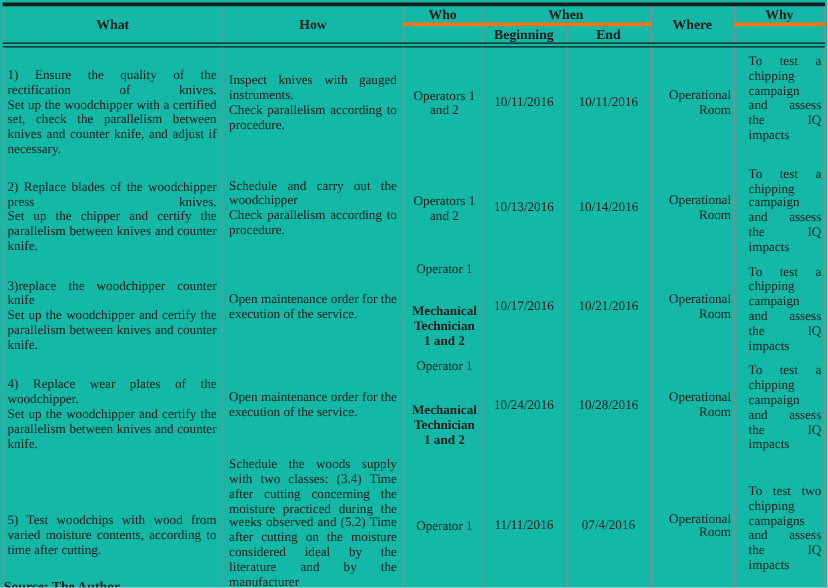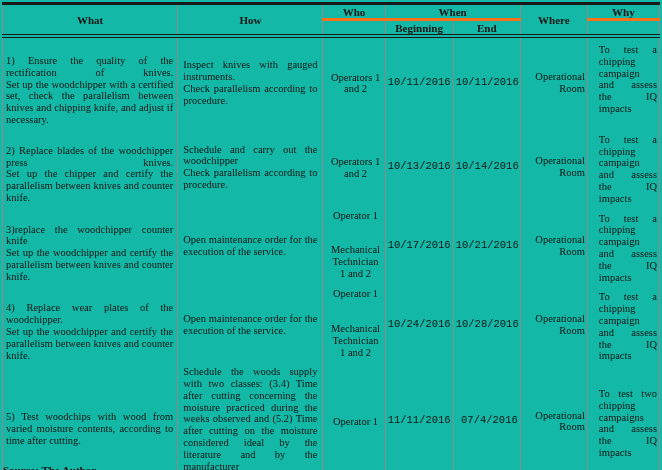--- a/index.html
+++ b/index.html
@@ -43,25 +43,25 @@
   .vt{vertical-align:top;}
   tr.r1{height:79px;}
   tr.r2{height:74px;}
   tr.r3{height:76px;}
   tr.r4{height:77px;}
   tr.r5{height:116px;}
   p{margin:0;}
   .c-what{padding:17px 4px 2px 3px;text-align:justify;}
   .c-how{padding:2px 5px 2px 5px;text-align:justify;margin-top:33px;}
   .c-who{padding:3px 3px 2px 6px;text-align:center;}
-  .c-date{text-align:right;padding:0 2px;font-family:Liberation Mono, monospace;}
+  .c-date{text-align:center;padding:0 2px;}
   .c-where{padding:2px 2px 2px 8px;text-align:right;}
   .c-why{padding:6px 2px 2px 11px;text-align:justify;}
   .jl{text-align-last:justify;}
-  .gap{margin-top:23px;}
+  .gap{margin-top:23px;font-weight:bold;}
   .src{
     position:absolute;left:3px;top:464px;
     font-weight:bold;font-size:11px;line-height:12px;
     white-space:nowrap;
   }
 </style>
 </head>
 <body>
 
 <div class="page">
@@ -90,21 +90,21 @@
         <th class="dbl">Beginning</th>
         <th class="dbl">End</th>
         <td class="dbl"></td>
       </tr>
     </thead>
     <tbody>
 
       <tr class="r1">
         <td class="c-what vt">
           <p class="jl">1) Ensure the quality of the rectification of knives.</p>
-          <p>Set up the woodchipper with a certified set, check the parallelism between knives and chipping knife, and adjust if necessary.</p>
+          <p>Set up the woodchipper with a certified set, check the parallelism between knives and counter knife, and adjust if necessary.</p>
         </td>
         <td class="c-how">
           <p>Inspect knives with gauged instruments.</p>
           <p>Check parallelism according to procedure.</p>
         </td>
         <td class="c-who">
           <p>Operators 1 and 2</p>
         </td>
         <td class="c-date">10/11/2016</td>
         <td class="c-date">10/11/2016</td>

